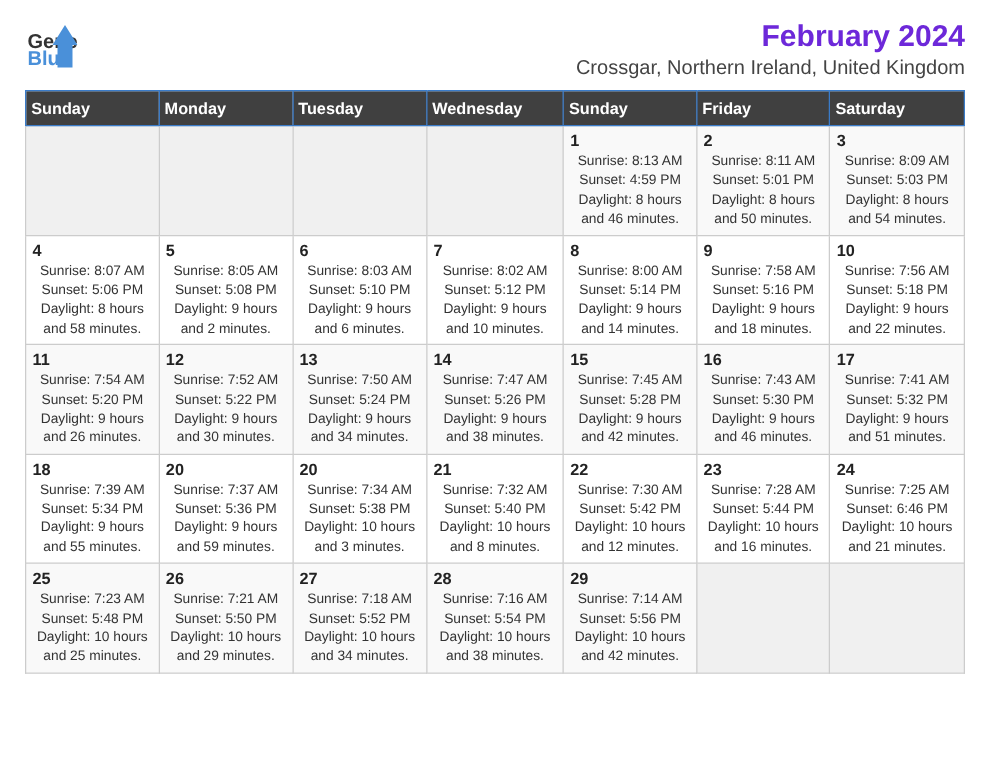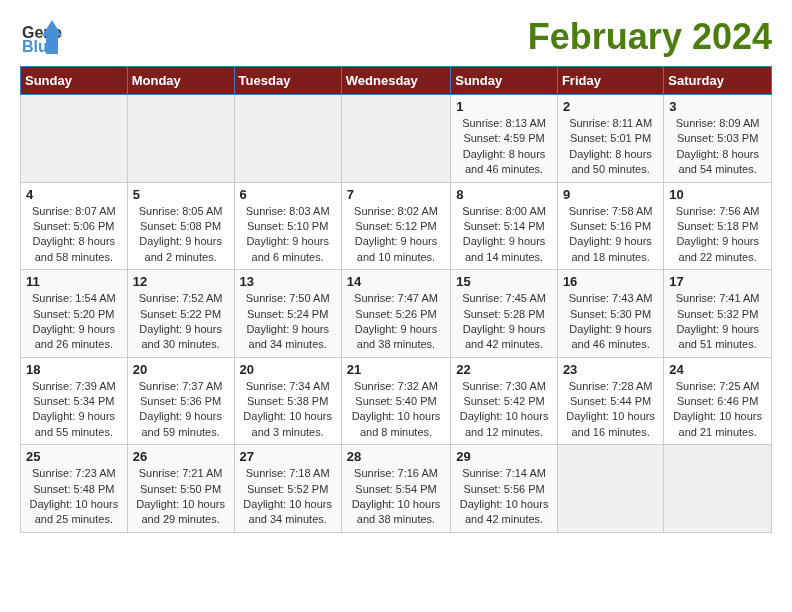--- a/index.html
+++ b/index.html
@@ -18,36 +18,36 @@
     }
     .logo {
       display: flex;
       flex-direction: column;
       align-items: flex-start;
     }
     .title-block {
       text-align: right;
     }
     .main-title {
-      font-size: 36px;
+      font-size: 24px;
       font-weight: bold;
-      color: #4d7c0f;
+      color: #6d28d9;
     }
     .subtitle {
       font-size: 16px;
       color: #444;
       margin-top: 2px;
     }
     .calendar-table {
       width: 100%;
       border-collapse: collapse;
       font-size: 11px;
     }
     .calendar-table thead th {
-      background: #7f1d1d;
+      background: #404040;
       color: #fff;
       padding: 6px 4px;
       text-align: left;
       font-size: 13px;
       font-weight: bold;
       border: 1px solid #3a7bc8;
     }
     .calendar-table tbody td {
       border: 1px solid #ccc;
       vertical-align: top;
@@ -86,20 +86,21 @@
     <div style="display:flex; align-items:center;">
       <svg width="42" height="42" viewBox="0 0 42 42">
         <text x="2" y="22" font-family="Arial" font-weight="bold" font-size="16" fill="#333">General</text>
         <text x="2" y="36" font-family="Arial" font-weight="bold" font-size="16" fill="#4a90d9">Blue</text>
         <polygon points="32,4 42,20 38,20 38,38 26,38 26,20 22,20" fill="#4a90d9"></polygon>
       </svg>
     </div>
   </div>
   <div class="title-block">
     <div class="main-title">February 2024</div>
+    <div class="subtitle">Crossgar, Northern Ireland, United Kingdom</div>
   </div>
 </div>
 
 <table class="calendar-table">
   <thead>
     <tr id="header-row">
         <th>Sunday</th>
         <th>Monday</th>
         <th>Tuesday</th>
         <th>Wednesday</th>
@@ -183,21 +184,21 @@
           <div class="day-number">10</div>
           <div class="day-info" style="white-space: pre-line;">Sunrise: 7:56 AM
 Sunset: 5:18 PM
 Daylight: 9 hours
 and 22 minutes.</div>
         </td>
       </tr>
       <tr>
         <td>
           <div class="day-number">11</div>
-          <div class="day-info" style="white-space: pre-line;">Sunrise: 1:54 AM
+          <div class="day-info" style="white-space: pre-line;">Sunrise: 7:54 AM
 Sunset: 5:20 PM
 Daylight: 9 hours
 and 26 minutes.</div>
         </td>
         <td>
           <div class="day-number">12</div>
           <div class="day-info" style="white-space: pre-line;">Sunrise: 7:52 AM
 Sunset: 5:22 PM
 Daylight: 9 hours
 and 30 minutes.</div>

